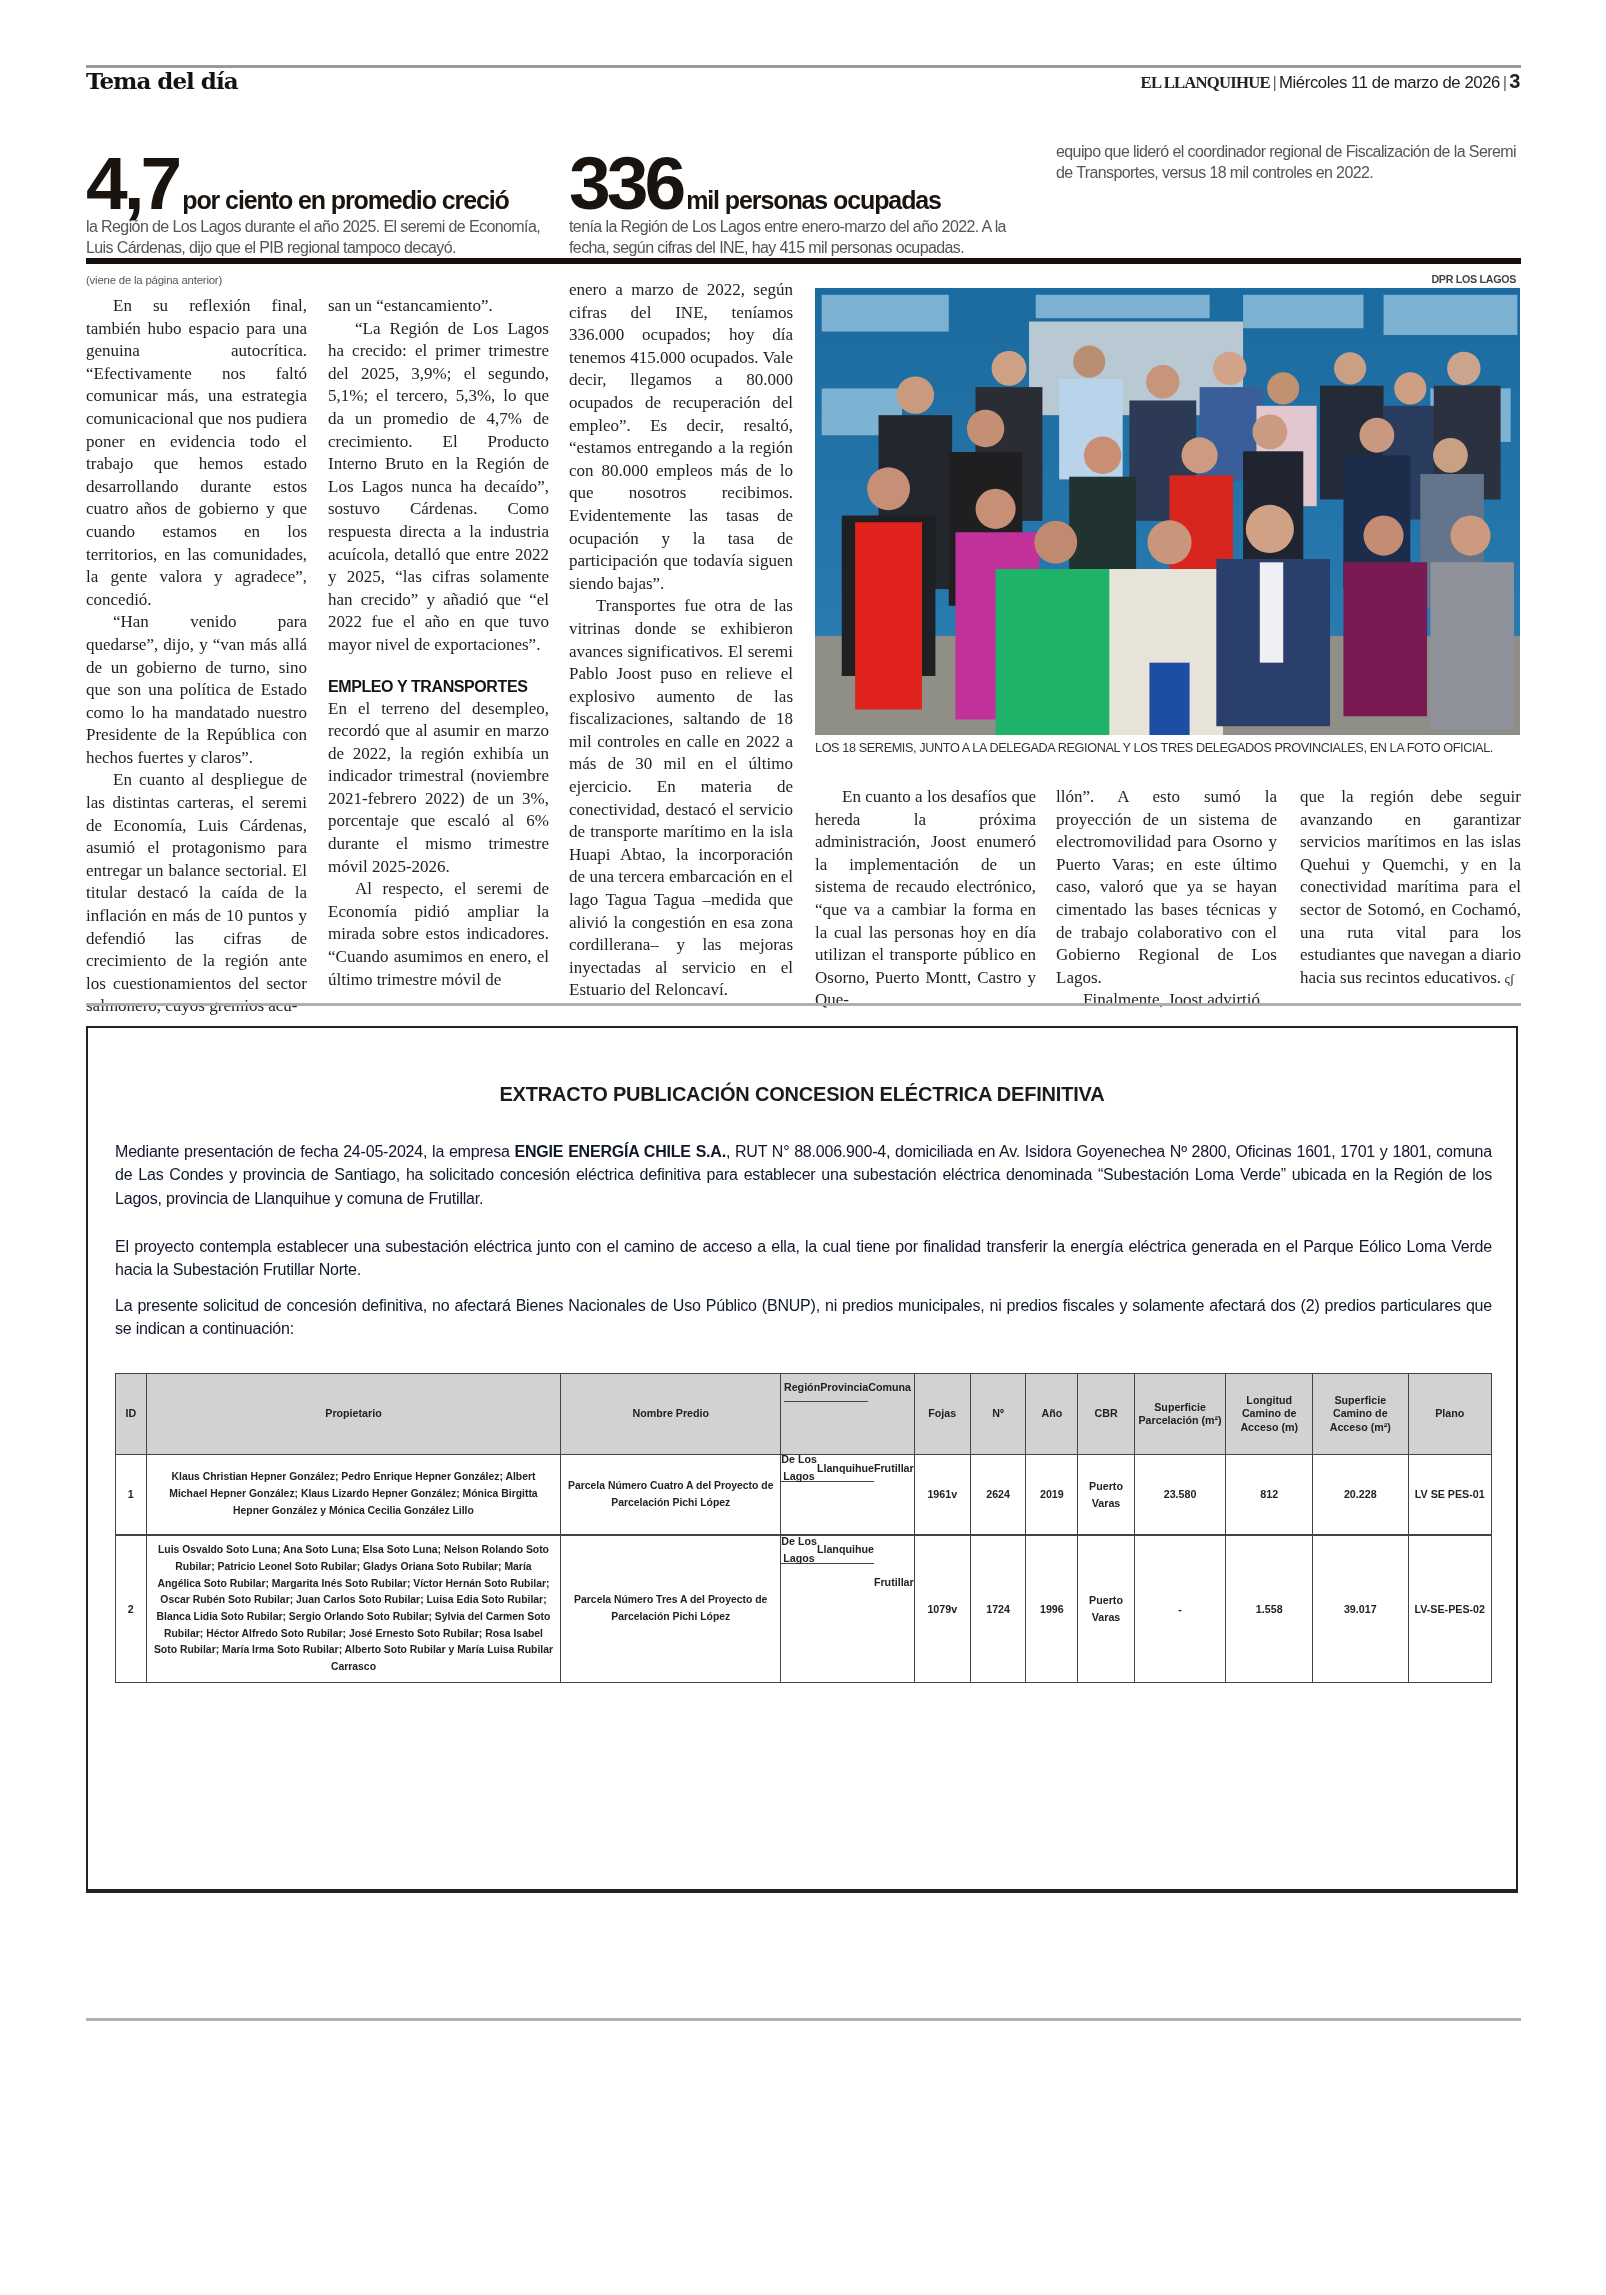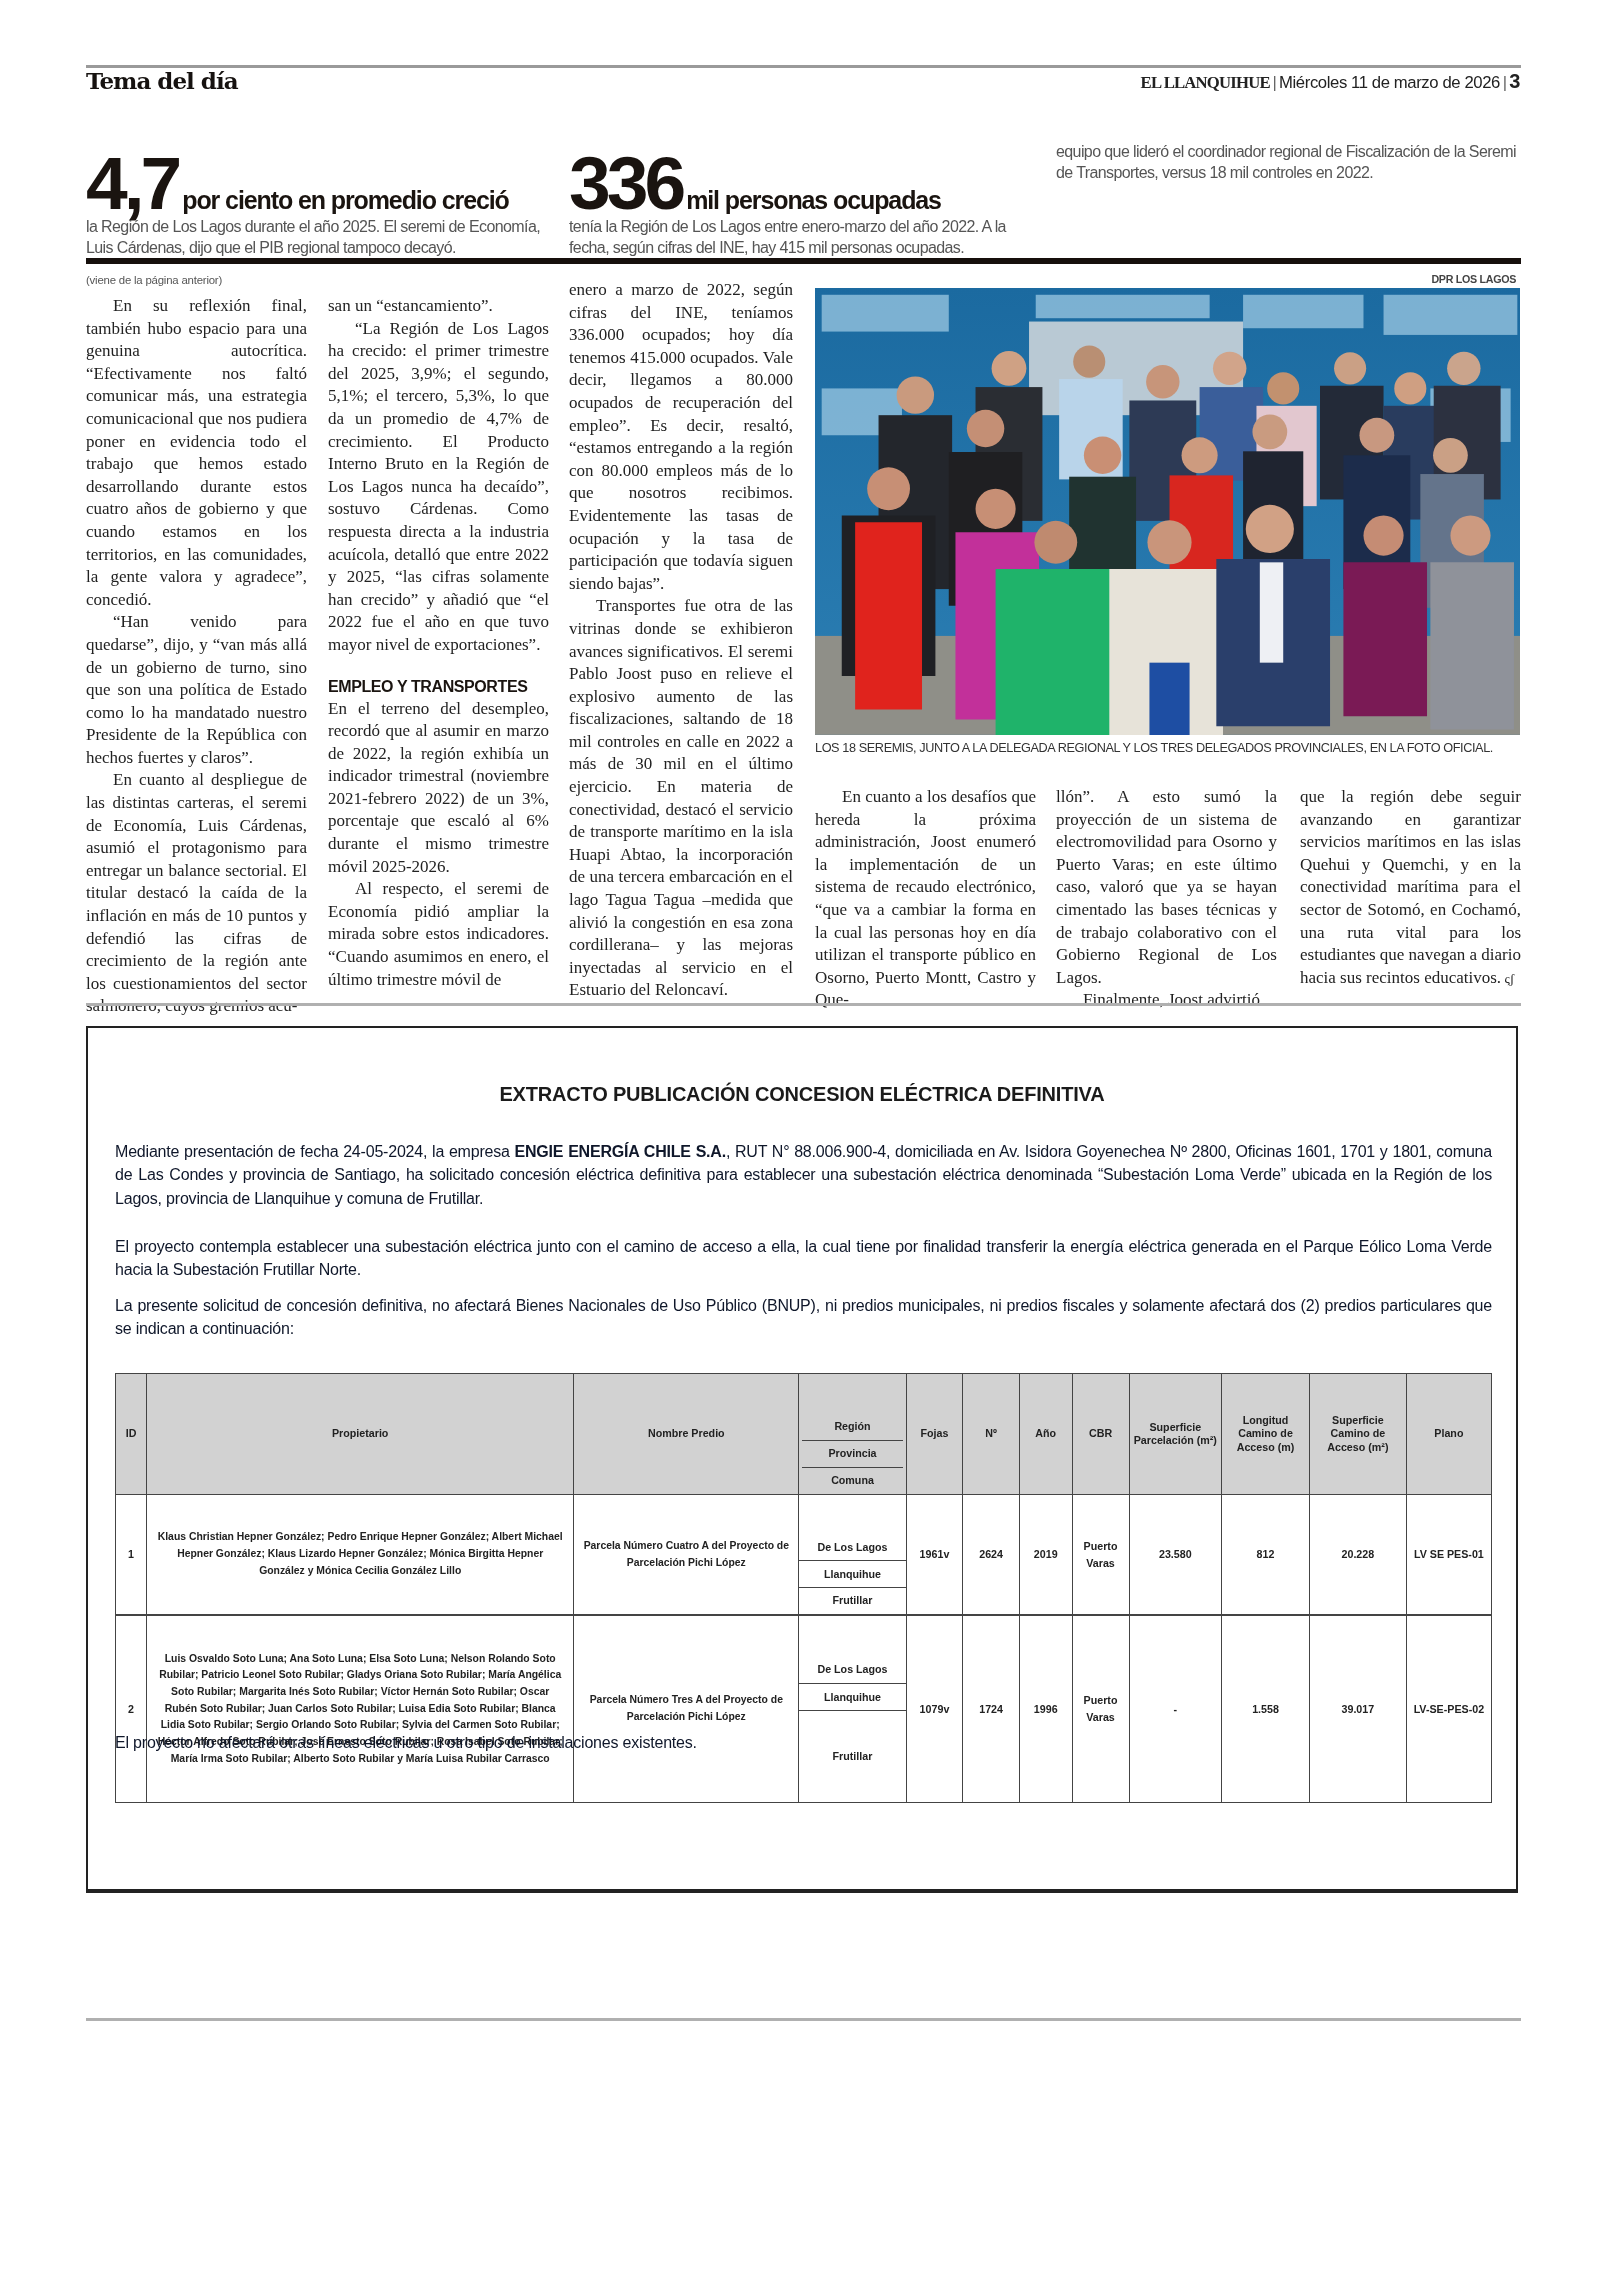--- a/index.html
+++ b/index.html
@@ -48,21 +48,21 @@
   .legal .title{position:absolute;left:0;right:0;top:55px;text-align:center;font-family:"Liberation Sans",sans-serif;font-weight:bold;font-size:20px;letter-spacing:-0.2px;color:#1b1b1b;}
   .legal .para{position:absolute;left:27px;width:1377px;font-family:"Liberation Sans",sans-serif;font-size:16px;line-height:23.4px;color:#0f172a;text-align:justify;letter-spacing:-0.2px;}
   .legal .para b{font-weight:bold;}
 
   table.predios{position:absolute;left:27px;top:345px;width:1377px;border-collapse:collapse;font-family:"Liberation Sans",sans-serif;color:#222;}
   table.predios th,table.predios td{border:1.3px solid #444;text-align:center;vertical-align:middle;padding:0 2.7px;font-weight:bold;}
   table.predios th{background:#d2d2d2;font-weight:bold;font-size:10.7px;line-height:13.4px;}
   table.predios td{font-size:10.7px;line-height:16.7px;}
   table.predios td.own{font-size:10.4px;line-height:16.7px;padding:0 6.7px;}
   table.predios tr.bigrow > td{border-bottom:2.7px solid #444;}
-  .rpc{display:flex;flex-direction:column;height:100%;margin-top:40px;}
+  .rpc{display:flex;flex-direction:row;height:100%;}
   .rpc div{border-bottom:1.3px solid #444;display:flex;align-items:center;justify-content:center;}
   .rpc div:last-child{border-bottom:none;}
   td.rpc-cell{padding:0 !important;}
 </style>
 </head>
 <body>
 
 <div class="abs top-rule"></div>
 <div class="abs section-title">Tema del día</div>
 <div class="abs masthead">
@@ -273,17 +273,16 @@
         <td>1996</td>
         <td>Puerto Varas</td>
         <td>-</td>
         <td>1.558</td>
         <td>39.017</td>
         <td>LV-SE-PES-02</td>
       </tr>
     </tbody>
   </table>
 
-  <div class="para" style="top:703px;">El proyecto no afectará otras líneas eléctricas u otro tipo de instalaciones existentes.</div>
 </div>
 
 <div class="abs gray-rule" style="top:2018px;"></div>
 
 
 </body></html>

